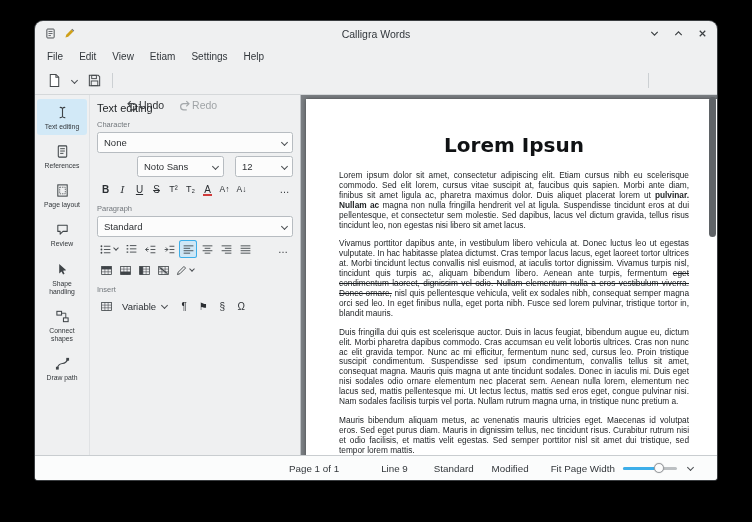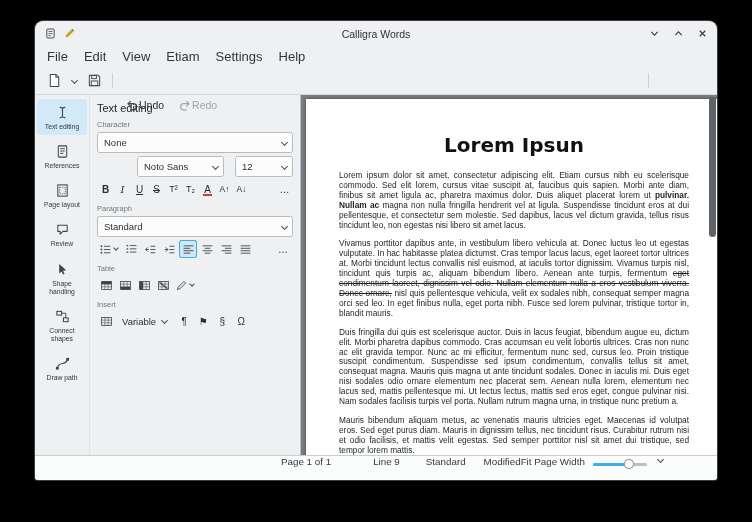--- a/index.html
+++ b/index.html
@@ -14,21 +14,21 @@
   
   .titlebar{height:25px;flex:0 0 auto;display:flex;align-items:center;padding:0 9px;position:relative;gap:26px;}
   .titlebar-title{position:absolute;left:0;right:0;text-align:center;font-size:10.5px;color:#31363b;}
   .tb-left{display:flex;align-items:center;gap:6px;z-index:1;}
   .tb-ic svg{width:13px;height:13px;}
   .tb-right{margin-left:auto;display:flex;align-items:center;gap:13px;z-index:1;}
   .wbtn svg{width:11px;height:11px;}
 
   
   .menubar{height:21px;flex:0 0 auto;display:flex;align-items:center;padding:0 4px;}
-  .menu-item{font-size:13px;color:#31363b;padding:2px 8px;border-radius:3px;}
+  .menu-item{font-size:10px;color:#31363b;padding:2px 8px;border-radius:3px;}
 
   
   .toolbar{height:27px;flex:0 0 auto;display:flex;align-items:center;padding:0 7px;gap:2px;
     border-bottom:1px solid #d5d8da;}
   .iconbtn{width:24px;height:22px;display:flex;align-items:center;justify-content:center;border-radius:3px;}
   .iconbtn.narrow{width:12px;}
   .iconbtn svg{width:15px;height:15px;}
   .toolbtn{height:22px;display:flex;align-items:center;padding:0 6px;border-radius:3px;
     font-size:10.5px;color:#2e3134;margin-top:48px;}
   .toolbtn svg{width:14px;height:14px;}
@@ -88,26 +88,26 @@
   .doc-title{font-size:20px;font-weight:700;text-align:center;color:#101214;margin:14px 0 14px;
     font-family:"DejaVu Sans",sans-serif;}
   .doc-body p{font-size:8.3px;line-height:9.9px;text-align:justify;color:#1d2023;margin:0 0 9px;}
   .run-bold{font-weight:700;}
   .run-strike{text-decoration:line-through;}
   .scrollbar{position:absolute;top:0;right:0;bottom:0;width:10px;}
   .scroll-thumb{position:absolute;top:2px;left:1.5px;width:7px;height:140px;border-radius:3.5px;background:#5f6367;}
 
   
   .statusbar{height:24px;flex:0 0 auto;background:#fbfcfc;border-top:1px solid #c9cdd0;display:flex;
-    align-items:flex-start;font-size:9.8px;color:#34383c;padding:0 8px;}
+    align-items:center;font-size:9.8px;color:#34383c;padding:0 16px;}
   .sb-page{margin-left:238px;}
   .sb-line{margin-left:42px;}
   .sb-style{margin-left:26px;}
   .sb-mod{margin-left:18px;}
-  .sb-zoom{}
+  .sb-zoom{margin-left:22px;}
   .zoom-slider{position:relative;width:54px;height:16px;margin-left:8px;flex:0 0 auto;}
   .zs-track{position:absolute;left:0;right:0;top:7px;height:3px;border-radius:1.5px;background:#bcc0c3;}
   .zs-fill{position:absolute;left:0;width:60%;top:7px;height:3px;border-radius:1.5px;background:#3daee9;}
   .zs-handle{position:absolute;left:58%;top:3px;width:10px;height:10px;border-radius:50%;background:#fcfcfc;
     border:1px solid #999da1;box-sizing:border-box;box-shadow:0 0 1px rgba(0,0,0,.35);}
   .sb-chev{margin-left:10px;}
 </style>
 </head>
 <body>
 
@@ -343,21 +343,20 @@
             </svg>
         </button>
         <button class="tbtn">
           <svg viewBox="0 0 16 16">
               <path d="M2 3.5h12M2 6.5h12M2 9.5h12M2 12.5h12" stroke="#3f4448" stroke-width="1.1"></path>
             </svg>
         </button>
         <button class="tbtn more">…</button>
       </div>
 
-      <div class="sec-label">Table</div>
       <div class="btnrow">
         <button class="tbtn">
           <svg viewBox="0 0 16 16">
               <rect x="2" y="3" width="12" height="3.3" fill="#3f4448"></rect>
               <rect x="2" y="3" width="12" height="10" fill="none" stroke="#3f4448" stroke-width="1"></rect>
               <path d="M2 6.3h12M2 9.6h12M6 3v10M10 3v10" stroke="#3f4448" stroke-width=".7"></path>
             </svg>
         </button>
         <button class="tbtn">
           <svg viewBox="0 0 16 16">

